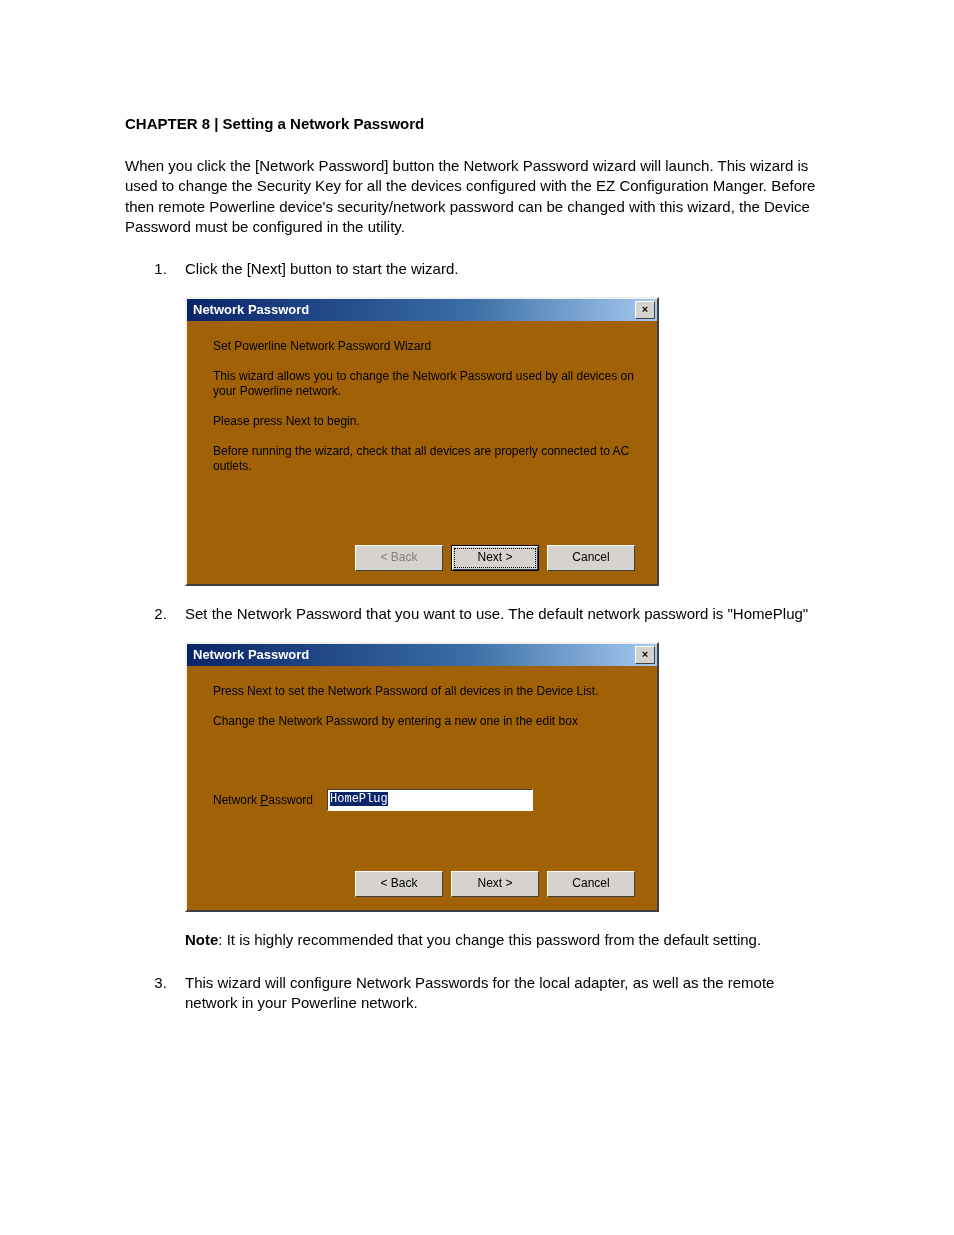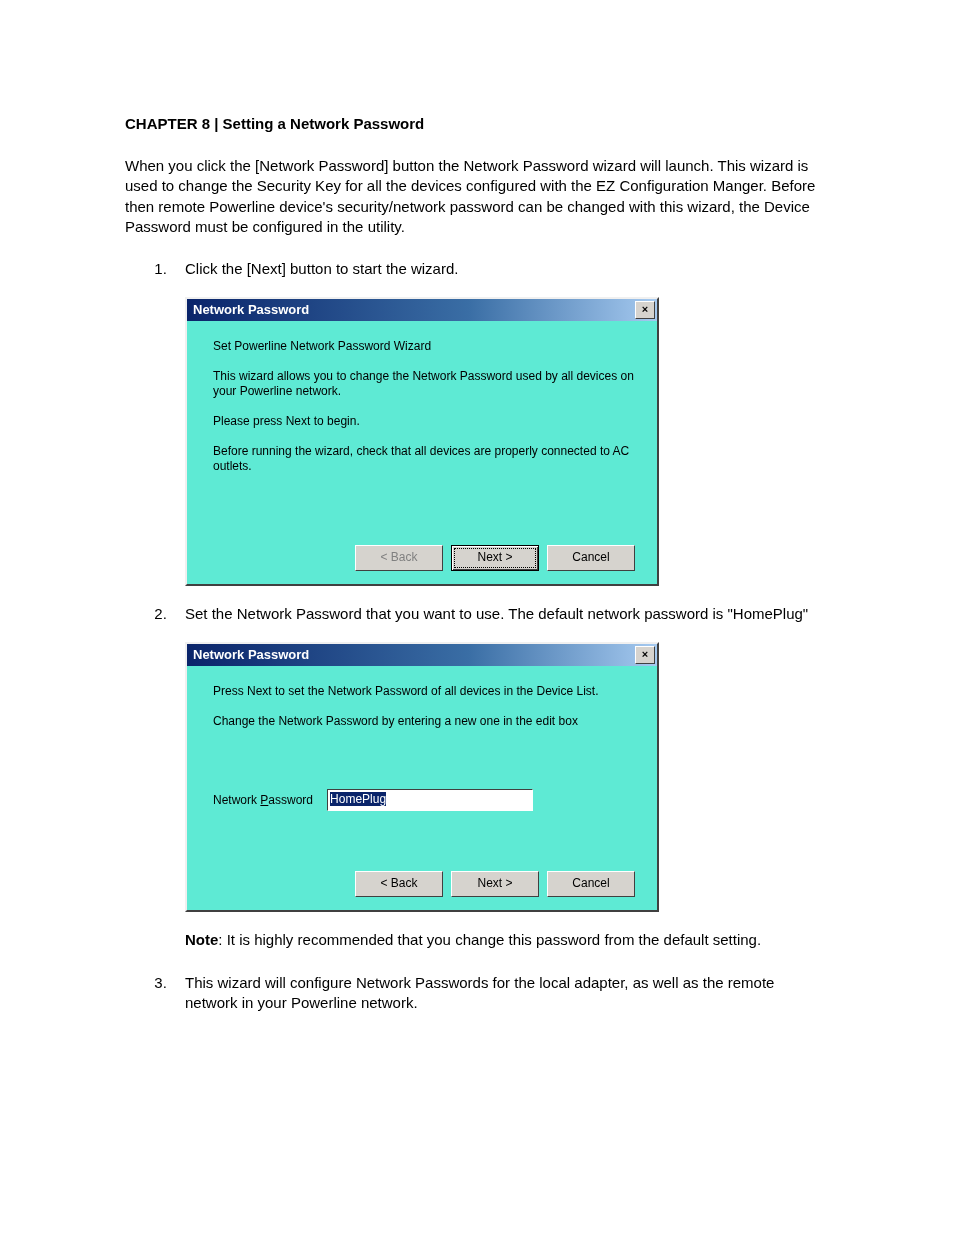--- a/index.html
+++ b/index.html
@@ -32,21 +32,21 @@
   ol.steps > li {
     padding-left: 14px;
     margin-bottom: 16px;
     line-height: 1.35;
   }
   .dialog-wrap {
     margin: 18px 0 18px 0;
   }
   .dialog {
     width: 470px;
-    background: #5eead4;
+    background: #a16207;
     border-top: 2px solid #f0f0f0;
     border-left: 2px solid #f0f0f0;
     border-right: 2px solid #404040;
     border-bottom: 2px solid #404040;
     font-family: Tahoma, Arial, sans-serif;
     font-size: 12px;
     color: #000;
   }
   .titlebar {
     height: 22px;
@@ -125,21 +125,21 @@
   .underline { text-decoration: underline; }
   .text-input {
     width: 200px;
     height: 20px;
     background: #fff;
     border-top: 1px solid #404040;
     border-left: 1px solid #404040;
     border-right: 1px solid #fff;
     border-bottom: 1px solid #fff;
     padding: 0 2px;
-    font-family: Liberation Sans, sans-serif;
+    font-family: Liberation Mono, monospace;
     font-size: 12px;
     line-height: 18px;
   }
   .text-input .selected {
     background: #0a246a;
     color: #fff;
   }
   .note-line {
     margin: 14px 0 22px 0;
     font-size: 15px;

